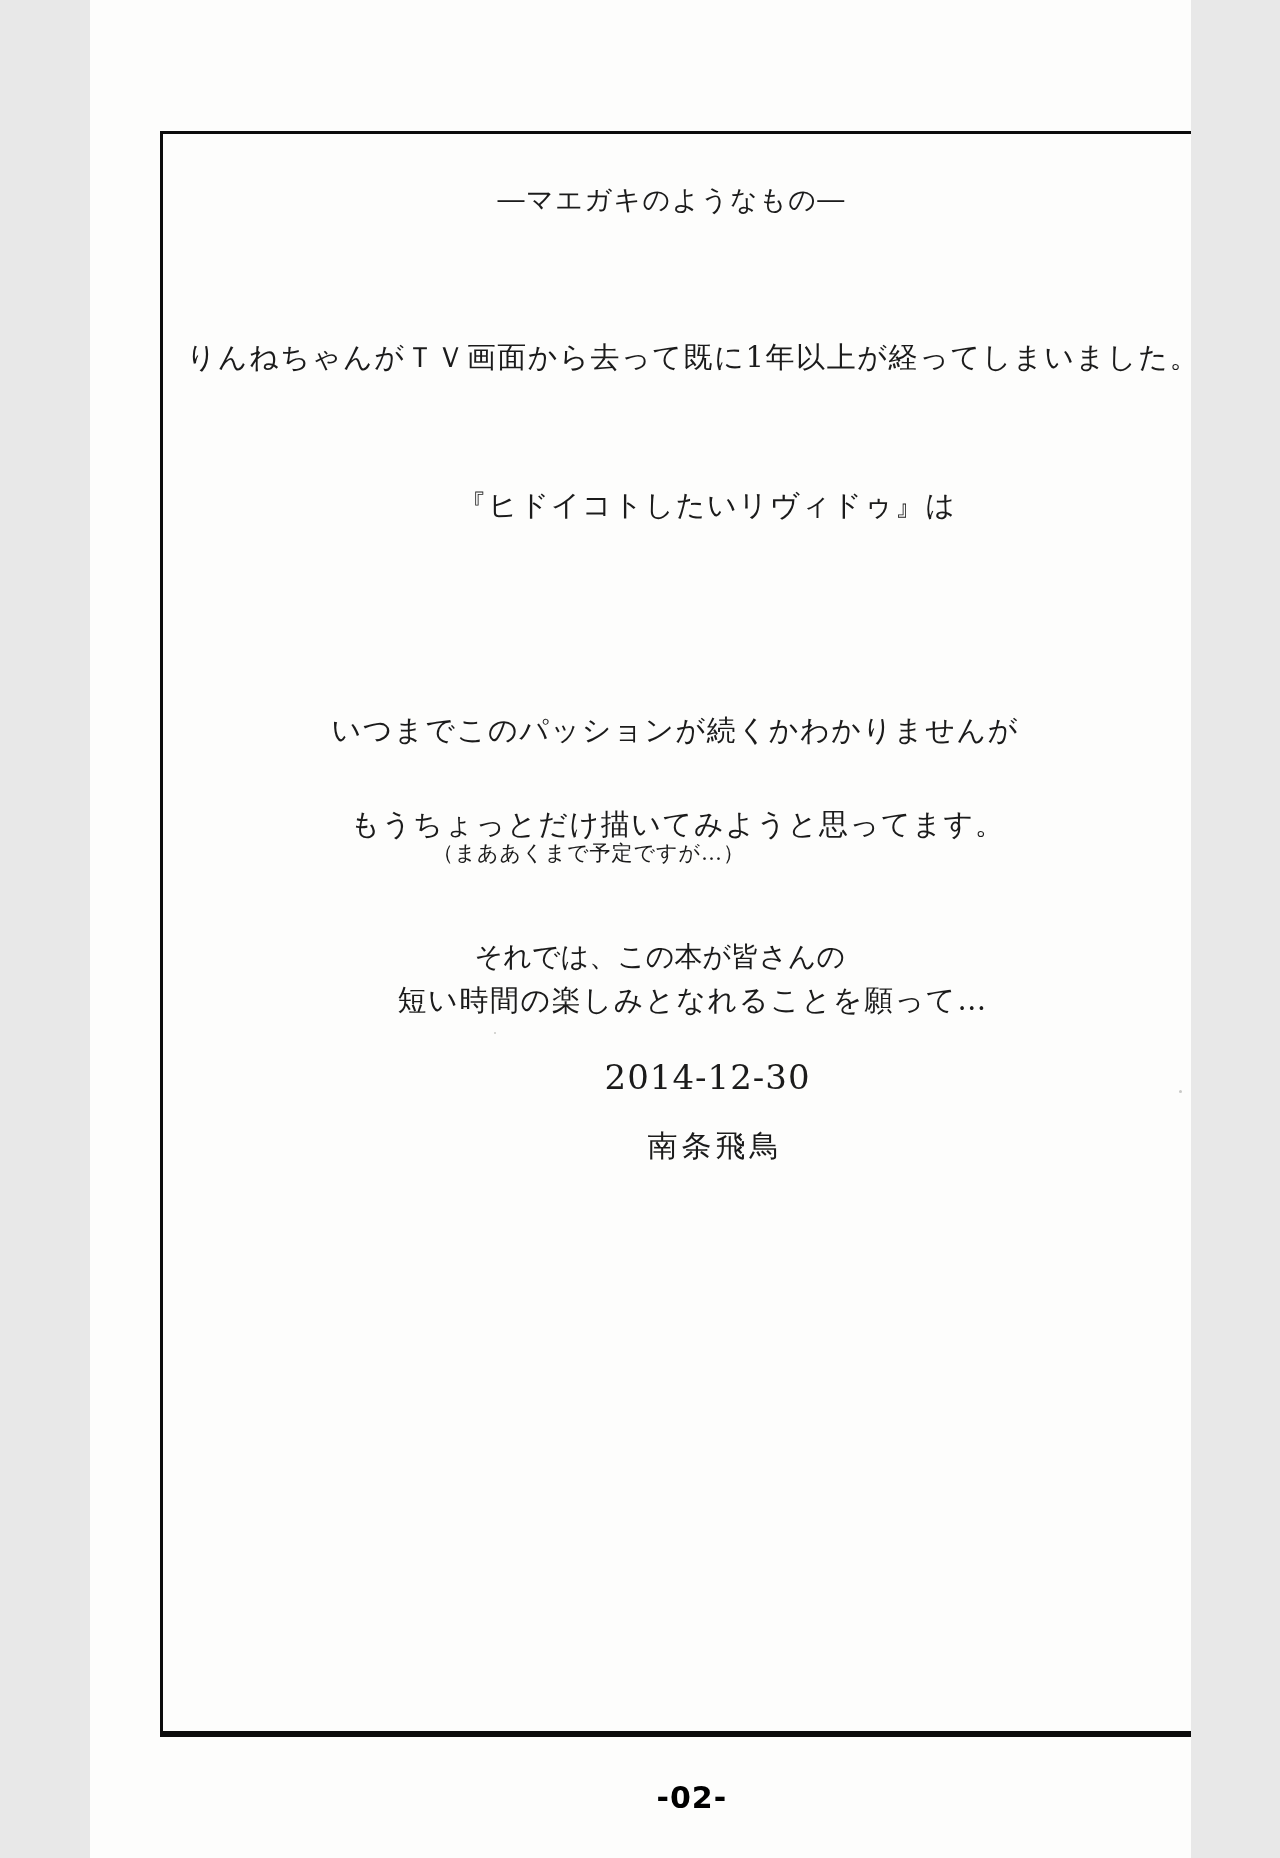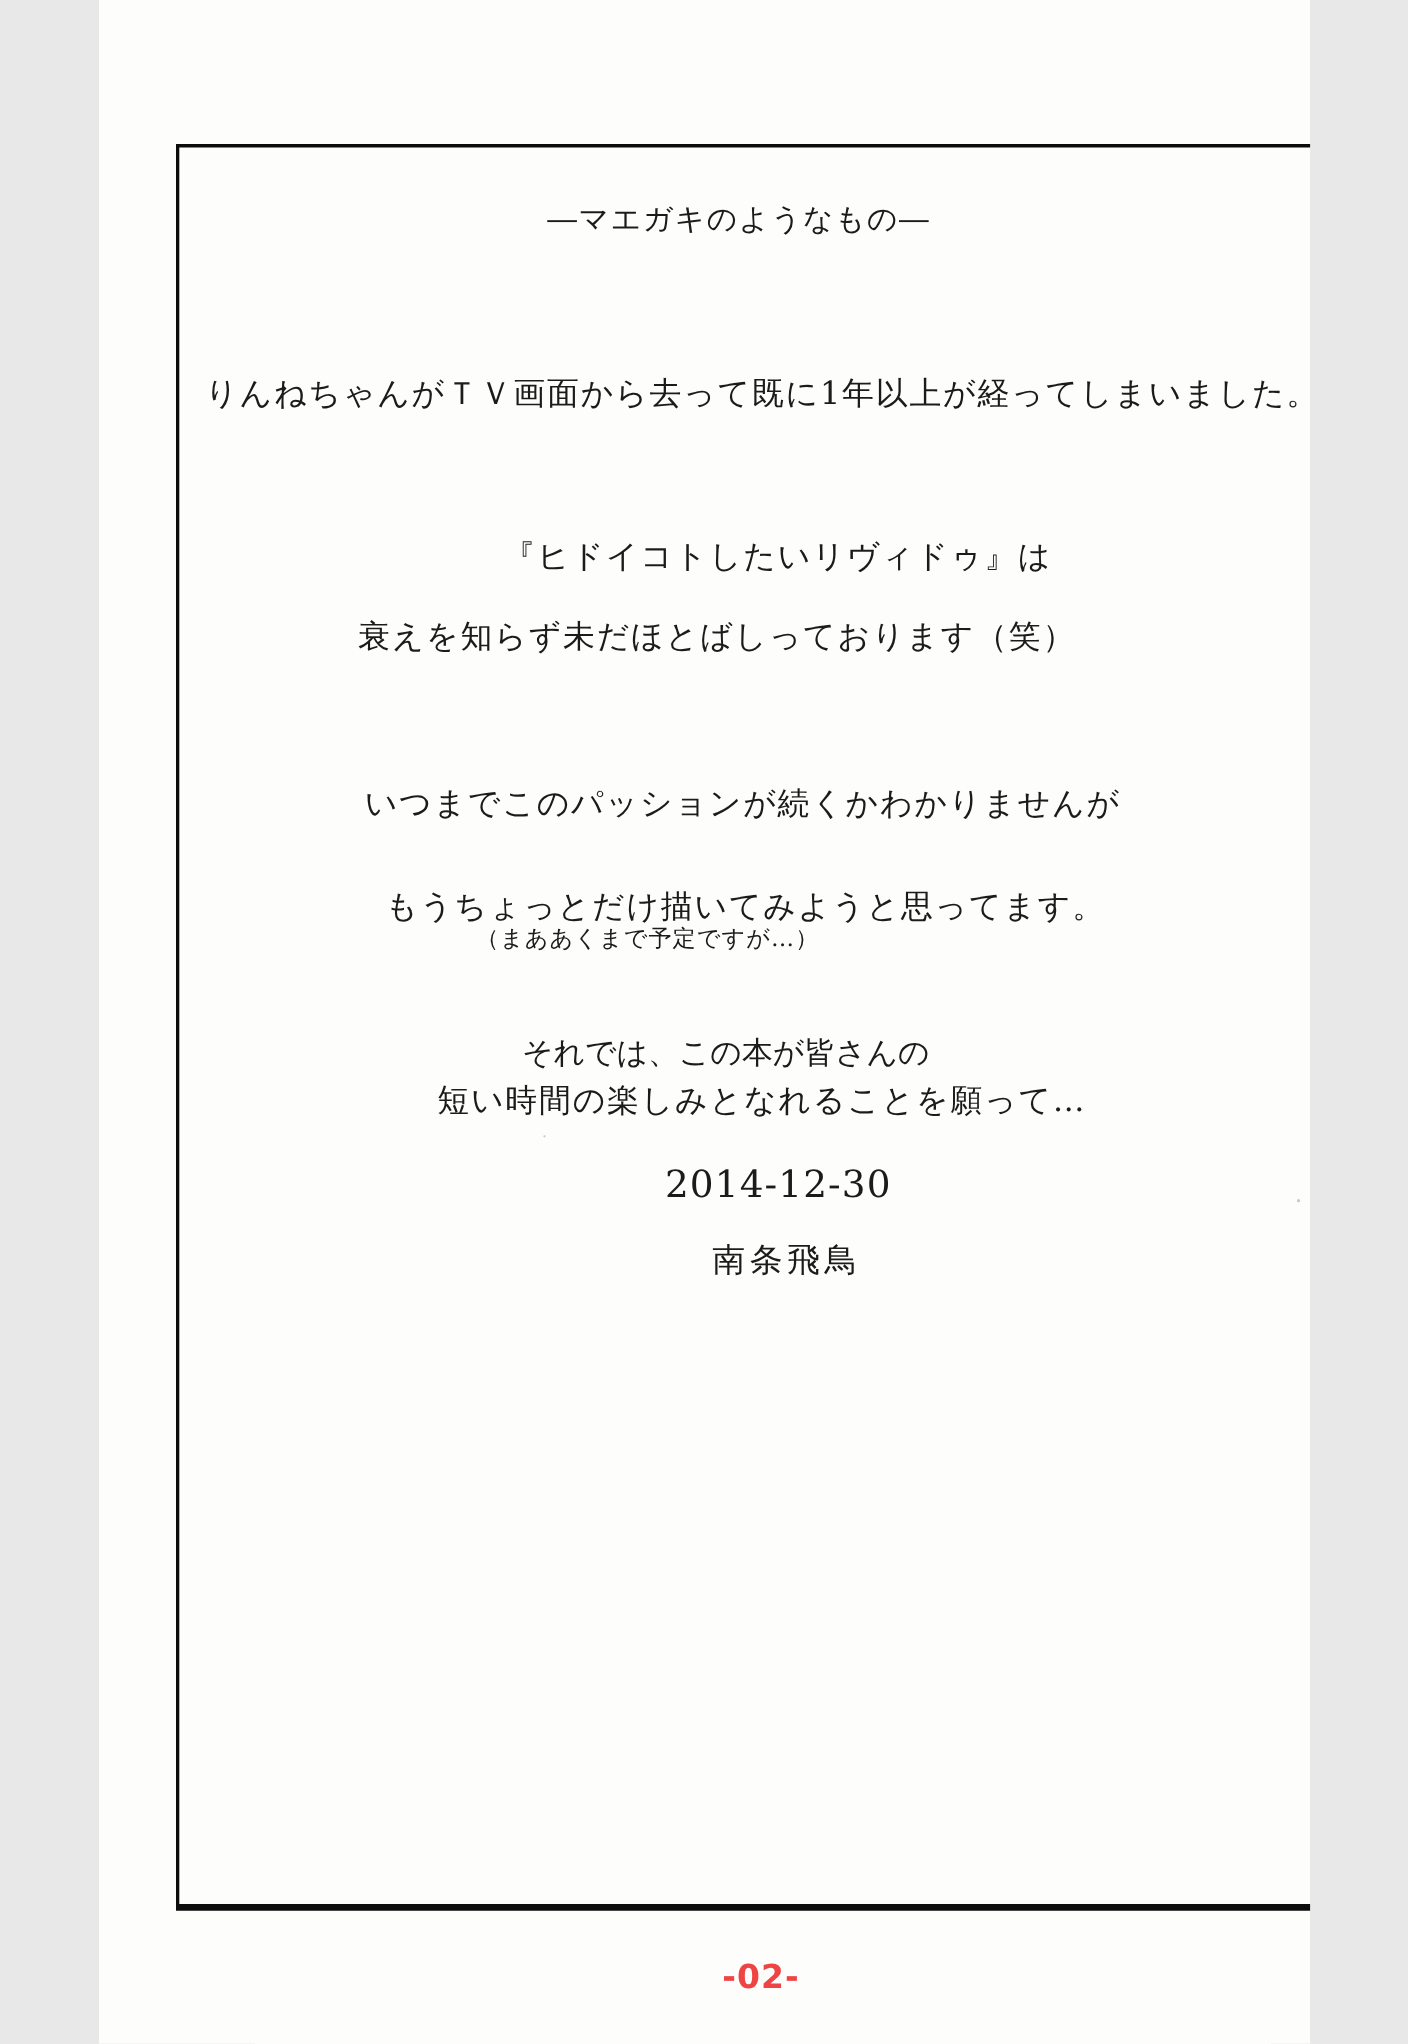--- a/index.html
+++ b/index.html
@@ -49,21 +49,21 @@
   .date-line    { left: 515px;  top: 1056px; font-size: 34px; letter-spacing: 1px; }
   .author-line  { left: 558px;  top: 1127px; font-size: 30px; letter-spacing: 4px; }
   .page-number {
     position: absolute;
     left: 567px;
     top: 1780px;
     font-family: "DejaVu Sans", "Liberation Sans", sans-serif;
     font-weight: bold;
     font-size: 30px;
     letter-spacing: 1px;
-    color: #ef4444;
+    color: #000000;
     white-space: nowrap;
   }
   
   .speck {
     position: absolute;
     background: #c9c9c6;
     border-radius: 50%;
   }
   .speck-1 { left: 1089px; top: 1090px; width: 3px; height: 3px; }
   .speck-2 { left: 404px;  top: 1032px; width: 2px; height: 2px; }
@@ -72,21 +72,20 @@
 <body>
 
 <div class="scan-page">
 
   <div class="border-frame"></div>
 
   <div class="txt title-line">―マエガキのようなもの―</div>
 
   <div class="txt line-1">りんねちゃんがＴＶ画面から去って既に1年以上が経ってしまいました。</div>
   <div class="txt line-3">『ヒドイコトしたいリヴィドゥ』は</div>
-  <div class="txt line-4">衰えを知らず未だほとばしっております（笑）</div>
   <div class="txt line-5">いつまでこのパッションが続くかわかりませんが</div>
   <div class="txt line-6">もうちょっとだけ描いてみようと思ってます。</div>
   <div class="txt line-7">（まああくまで予定ですが…）</div>
   <div class="txt line-8">それでは、この本が皆さんの</div>
   <div class="txt line-9">短い時間の楽しみとなれることを願って…</div>
 
   <div class="txt date-line">2014-12-30</div>
   <div class="txt author-line">南条飛鳥</div>
 
   <div class="page-number">-02-</div>

